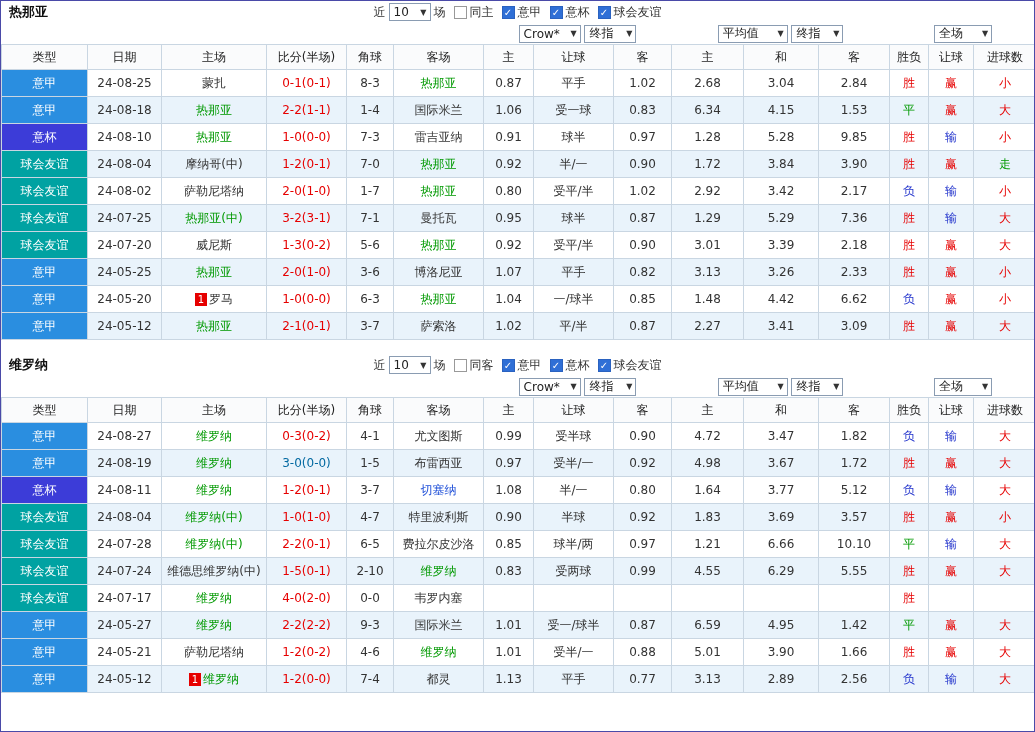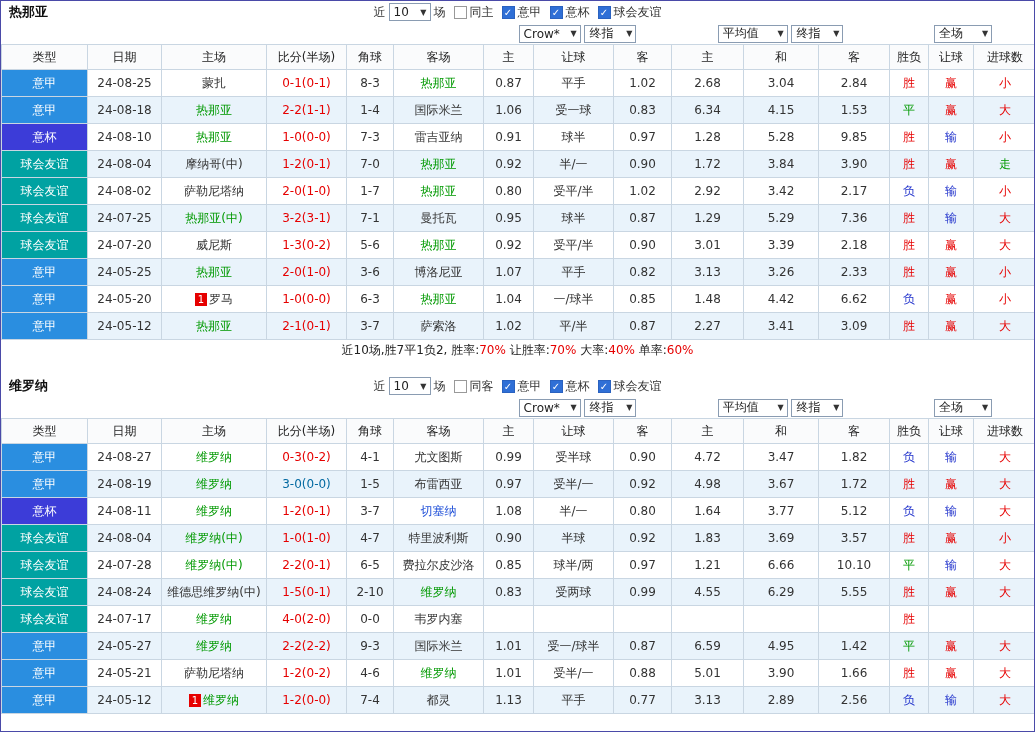--- a/index.html
+++ b/index.html
@@ -287,21 +287,20 @@
               <td>0.87</td>
               <td>2.27</td>
               <td>3.41</td>
               <td>3.09</td>
               <td style="color:#e60000">胜</td>
               <td style="color:#e60000">赢</td>
               <td style="color:#e60000">大</td>
             </tr>
           </tbody>
         </table>
-        <div class="summary"><span style="color:#222">近10场,胜7平1负2, 胜率:</span><span style="color:#e60000">70%</span><span style="color:#222"> 让胜率:</span><span style="color:#e60000">70%</span><span style="color:#222"> 大率:</span><span style="color:#e60000">40%</span><span style="color:#222"> 单率:</span><span style="color:#e60000">60%</span></div>
       </div>
       <div class="section">
         <div class="filterbar">
           <span class="team-name">维罗纳</span>
           <span class="filters">
             <span>近</span>
             <span class="fsel" style="width:42px">
               <span>10</span>
               <span class="ar">▼</span>
             </span>
@@ -459,21 +458,21 @@
               <td>0.97</td>
               <td>1.21</td>
               <td>6.66</td>
               <td>10.10</td>
               <td style="color:#009900">平</td>
               <td style="color:#2233cc">输</td>
               <td style="color:#e60000">大</td>
             </tr>
             <tr class="alt">
               <td class="lg" style="background:#00a2a2">球会友谊</td>
-              <td>24-08-24</td>
+              <td>24-07-24</td>
               <td><span style="color:#333333">维德思维罗纳(中)</span></td>
               <td style="color:#e60000">1-5(0-1)</td>
               <td>2-10</td>
               <td><span style="color:#009900">维罗纳</span></td>
               <td>0.83</td>
               <td>受两球</td>
               <td>0.99</td>
               <td>4.55</td>
               <td>6.29</td>
               <td>5.55</td>

